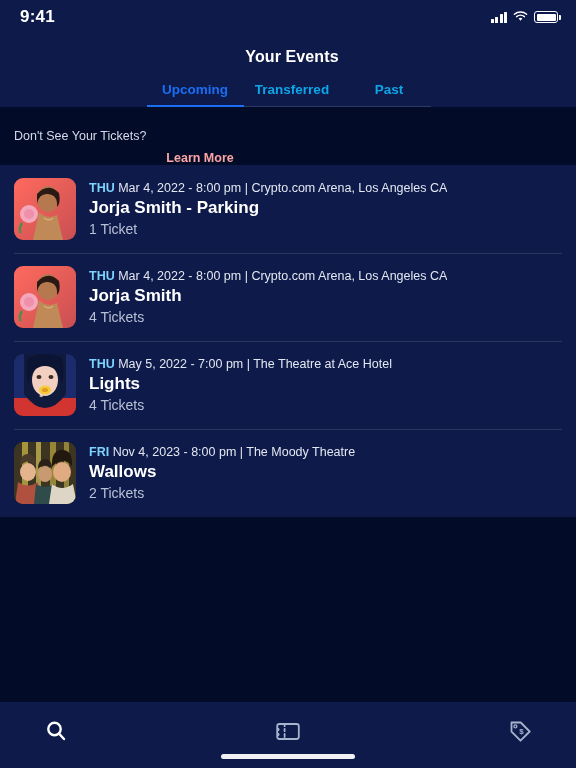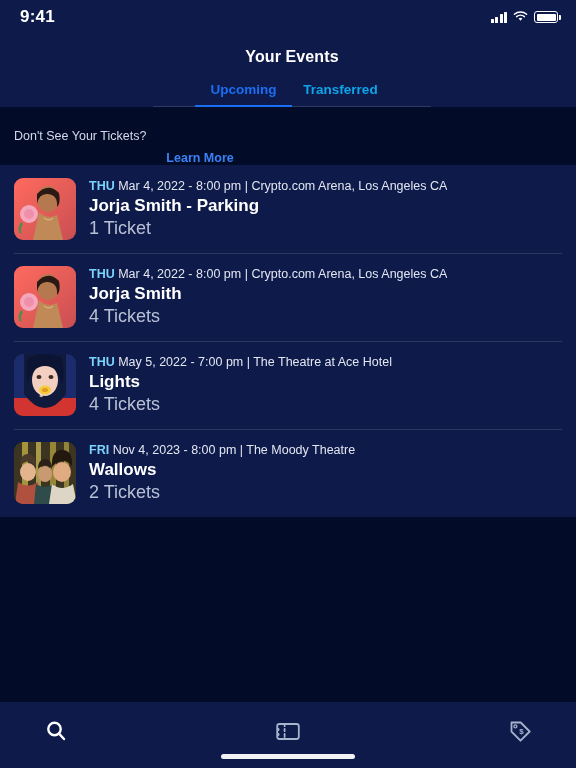--- a/index.html
+++ b/index.html
@@ -78,21 +78,21 @@
   
   .notice {
     flex:0 0 29px;
     background:#020c28;
     display:flex; align-items:center;
     padding-left:14px;
     font-size:12.5px;
     gap:16px;
   }
   .notice-text { color:#d5dae8; }
-  .notice-link { color:#3b82f6; font-weight:bold; margin-left:4px; cursor:pointer;margin-top:44px; }
+  .notice-link { color:#fca5a5; font-weight:bold; margin-left:4px; cursor:pointer;margin-top:44px; }
 
   
   .event-list {
     background:#0d1a4a;
     flex:0 0 auto;
   }
   .event-row {
     display:flex; align-items:center;
     padding:9px 14px 9px 14px;
     gap:13px;
@@ -114,21 +114,21 @@
   .event-meta {
     font-size:12.5px; color:#e3e7f1;
     white-space:nowrap; overflow:hidden; text-overflow:ellipsis;
   }
   .event-meta .dow { font-weight:bold; color:#7dd3fc; }
   .event-name {
     font-size:17px; font-weight:bold; color:#ffffff;
     white-space:nowrap; overflow:hidden; text-overflow:ellipsis;
     line-height:1.25;
   }
-  .event-tickets { font-size:18px; color:#b9c0d4; }
+  .event-tickets { font-size:14px; color:#b9c0d4; }
 
   
   .filler { flex:1 1 auto; background:#020c28; }
 
   
   .bottom-nav {
     flex:0 0 66px;
     background:#0d1a4a;
     display:flex; align-items:flex-start; justify-content:space-between;
     padding:12px 38px 0 38px;
@@ -170,20 +170,21 @@
           <span></span>
         </span>
     </div>
   </div>
 
   <div class="header">
     <div class="page-title">Your Events</div>
     <div class="tabs">
       <div class="tab active">Upcoming</div>
       <div class="tab">Transferred</div>
+      <div class="tab">Past</div>
     </div>
   </div>
 
   <div class="notice">
     <span class="notice-text">Don't See Your Tickets?</span>
     <span class="notice-link">Learn More</span>
   </div>
 
   <div class="event-list">
 

